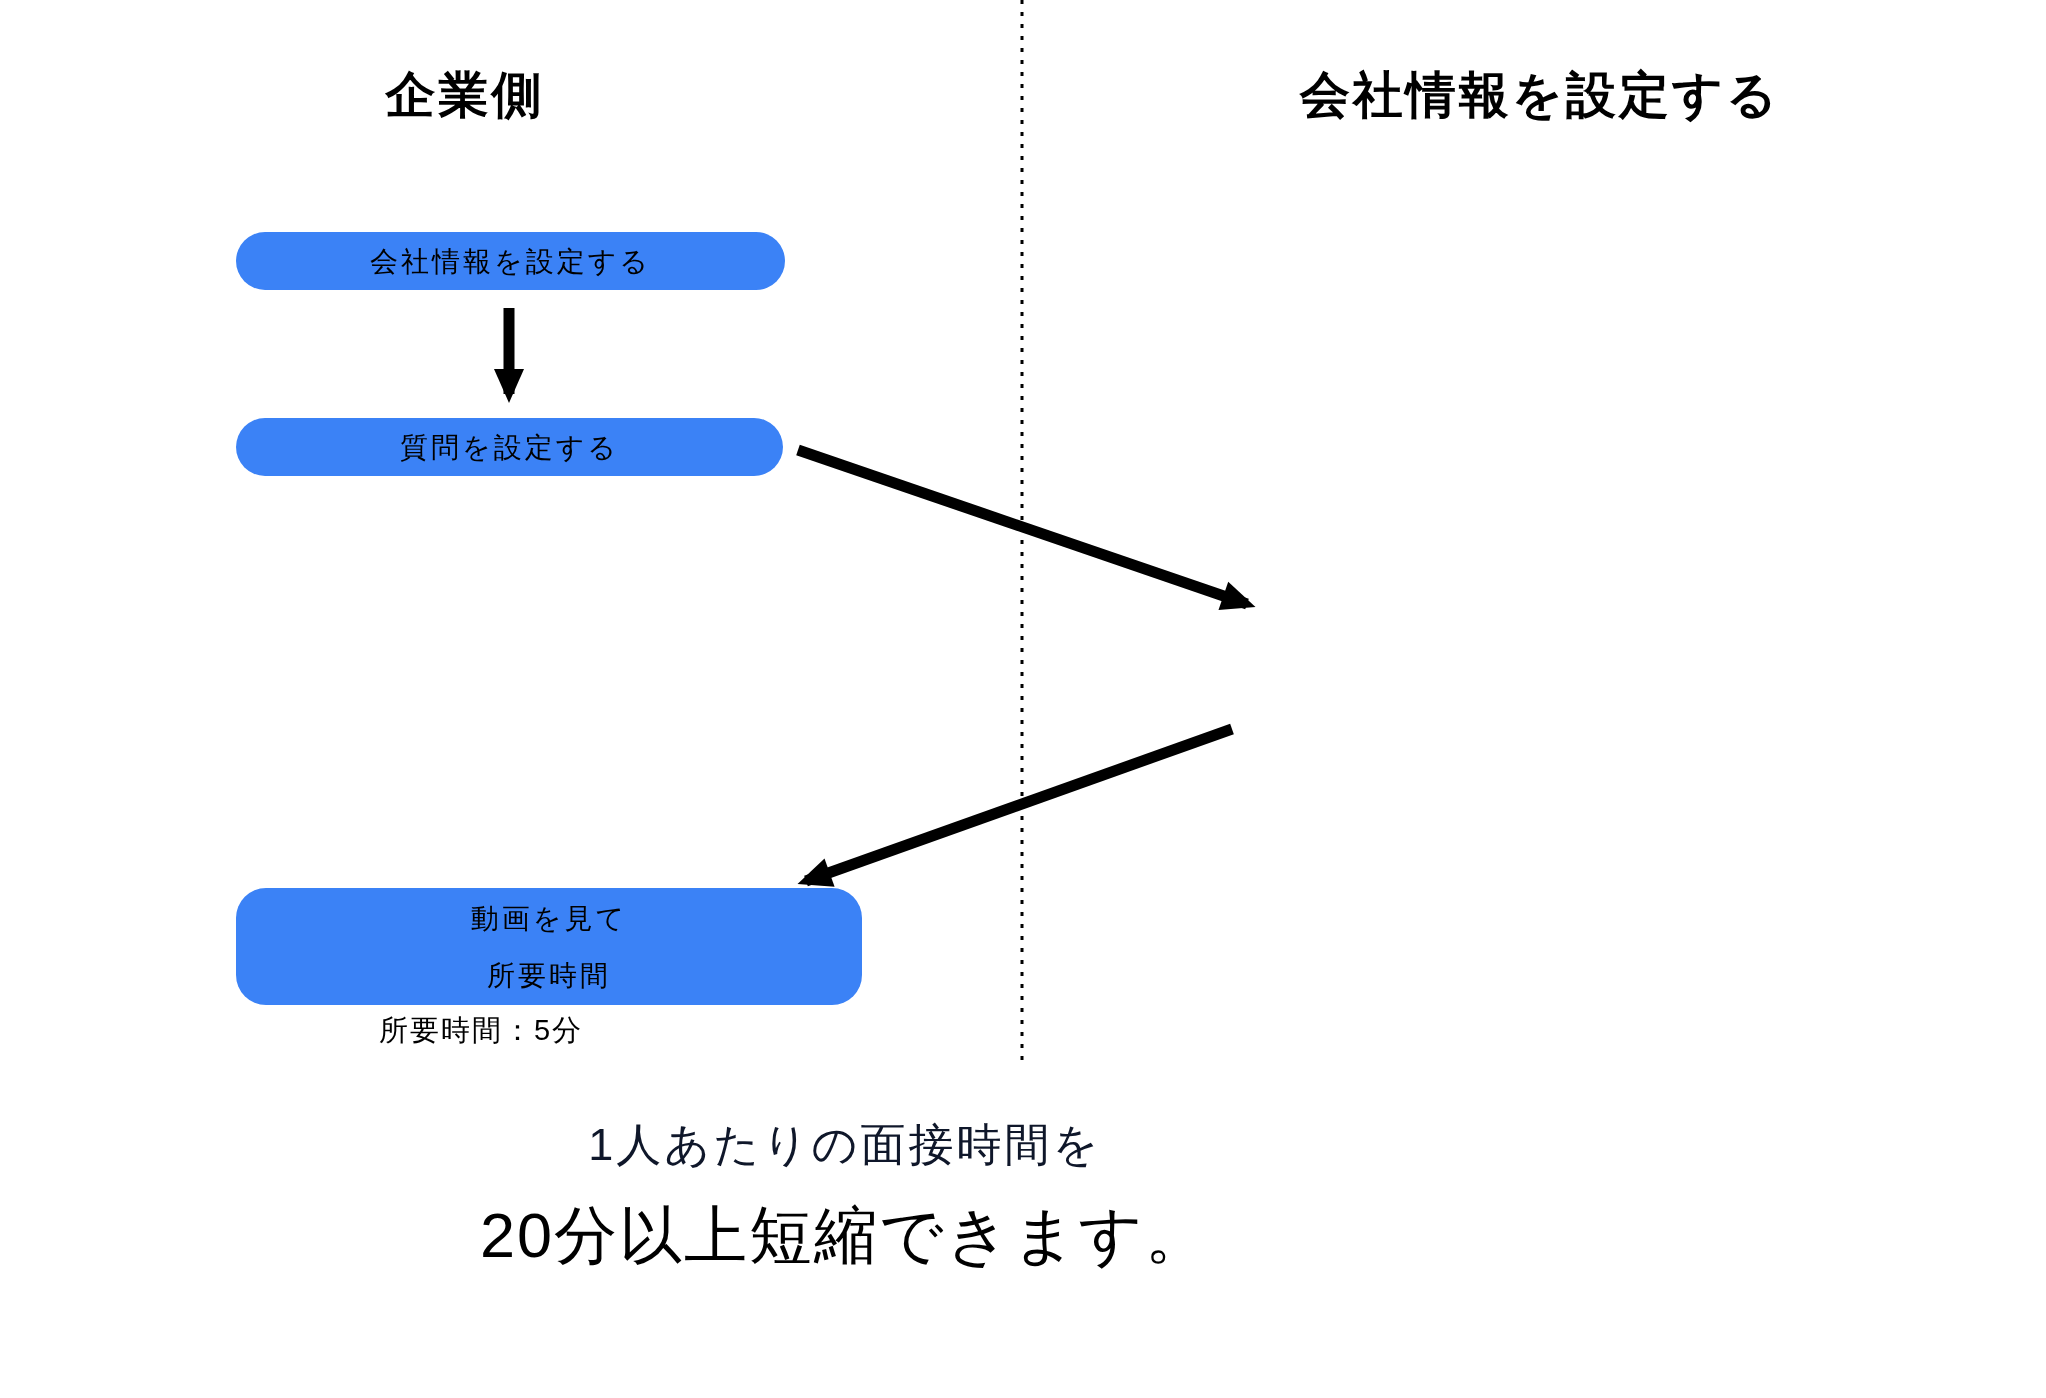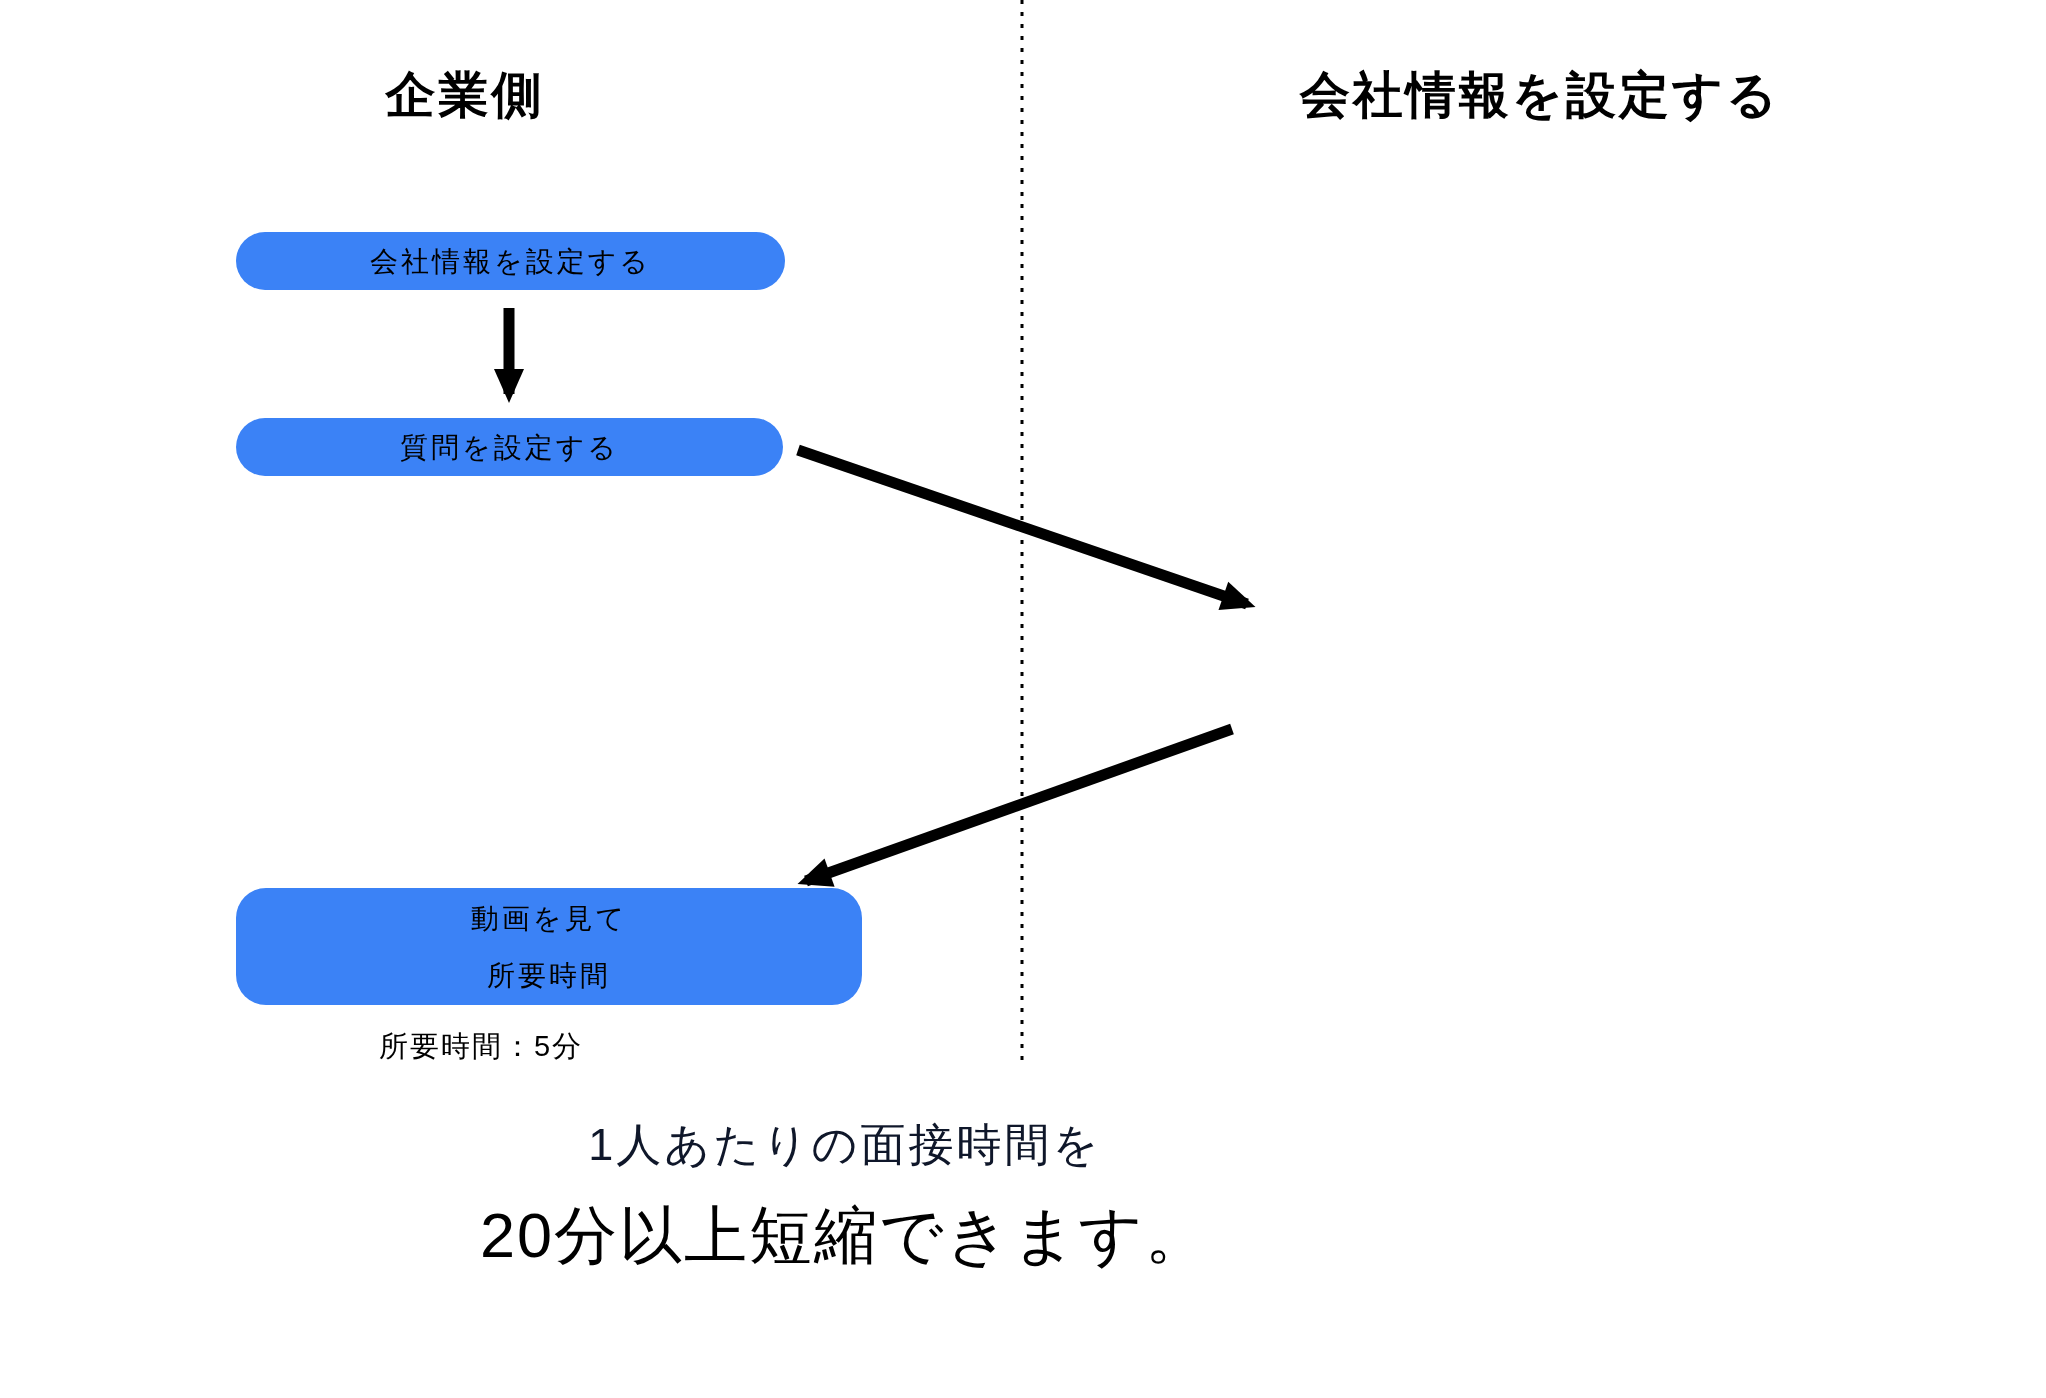--- a/index.html
+++ b/index.html
@@ -13,21 +13,21 @@
     font-size:50px;font-weight:700;letter-spacing:3px;white-space:nowrap;color:#000000;
   }
   .box{
     position:absolute;background:#3b82f6;border-radius:30px;
     display:flex;flex-direction:column;align-items:center;justify-content:center;
     font-size:28px;letter-spacing:3px;color:#000;text-align:center;line-height:57px;
     white-space:nowrap;
   }
   .caption{
     position:absolute;transform:translateX(-50%);
-    font-size:29px;letter-spacing:2px;color:#000;white-space:nowrap;margin-top:16px;
+    font-size:29px;letter-spacing:2px;color:#000;white-space:nowrap;
   }
   .footer{
     position:absolute;left:845px;top:1116px;transform:translateX(-50%);
     text-align:center;white-space:nowrap;
   }
   .f1{font-size:45px;color:#0f172a;letter-spacing:3px;line-height:58px;margin-bottom:24px;}
   .f2{font-size:63px;color:#000;letter-spacing:2px;line-height:74px;}
   .f2 .em{font-weight:400;}
 </style>
 </head>

